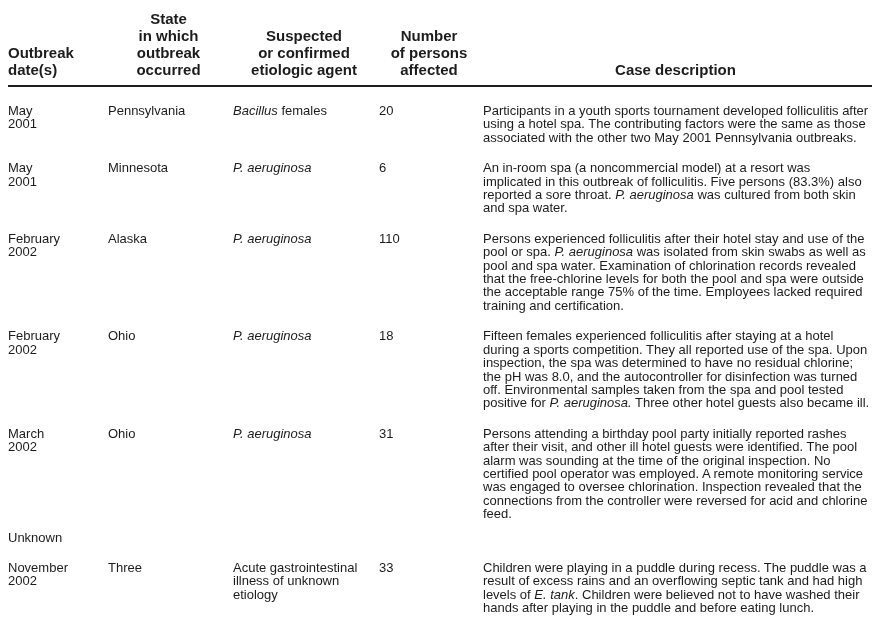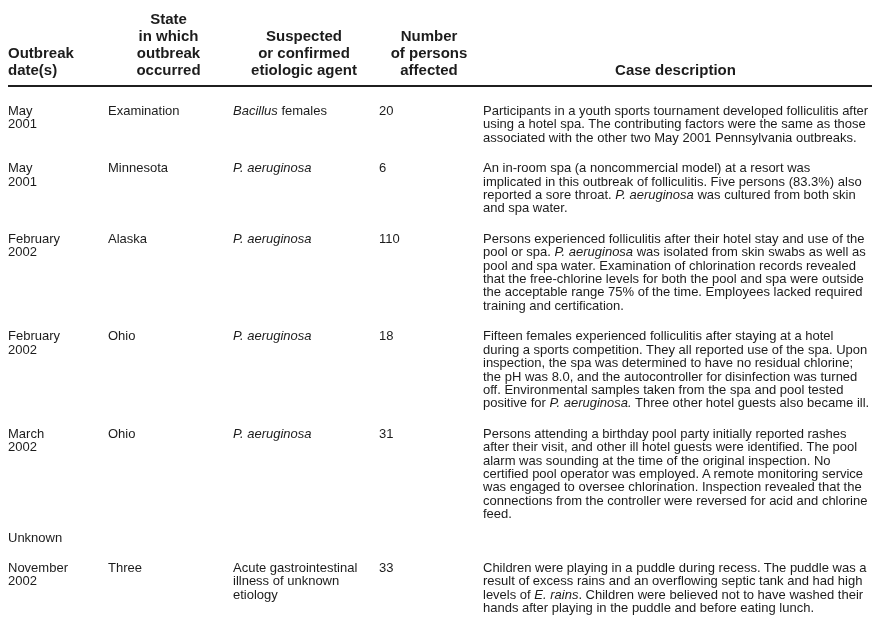--- a/index.html
+++ b/index.html
@@ -76,21 +76,21 @@
         <th class="pre">Number
 of persons
 affected</th>
         <th>Case description</th>
       </tr>
     </thead>
     <tbody>
         <tr>
           <td class="pre">May
 2001</td>
-          <td>Examination</td>
+          <td>Pennsylvania</td>
           <td><i>Bacillus</i><span> females</span></td>
           <td class="num">20</td>
           <td class="desc"><span>Participants in a youth sports tournament developed folliculitis after using a hotel spa. The contributing factors were the same as those associated with the other two May 2001 Pennsylvania outbreaks.</span></td>
         </tr>
         <tr>
           <td class="pre">May
 2001</td>
           <td>Minnesota</td>
           <td><i>P. aeruginosa</i></td>
           <td class="num">6</td>
@@ -122,17 +122,17 @@
         </tr>
         <tr>
           <td class="section" colspan="5">Unknown</td>
         </tr>
         <tr>
           <td class="pre">November
 2002</td>
           <td>Three</td>
           <td><span>Acute gastrointestinal illness of unknown etiology</span></td>
           <td class="num">33</td>
-          <td class="desc"><span>Children were playing in a puddle during recess. The puddle was a result of excess rains and an overflowing septic tank and had high levels of </span><i>E. rains</i><span>. Children were believed not to have washed their hands after playing in the puddle and before eating lunch.</span></td>
+          <td class="desc"><span>Children were playing in a puddle during recess. The puddle was a result of excess rains and an overflowing septic tank and had high levels of </span><i>E. tank</i><span>. Children were believed not to have washed their hands after playing in the puddle and before eating lunch.</span></td>
         </tr>
       </tbody>
   </table>
 </div>
 
 </body></html>

